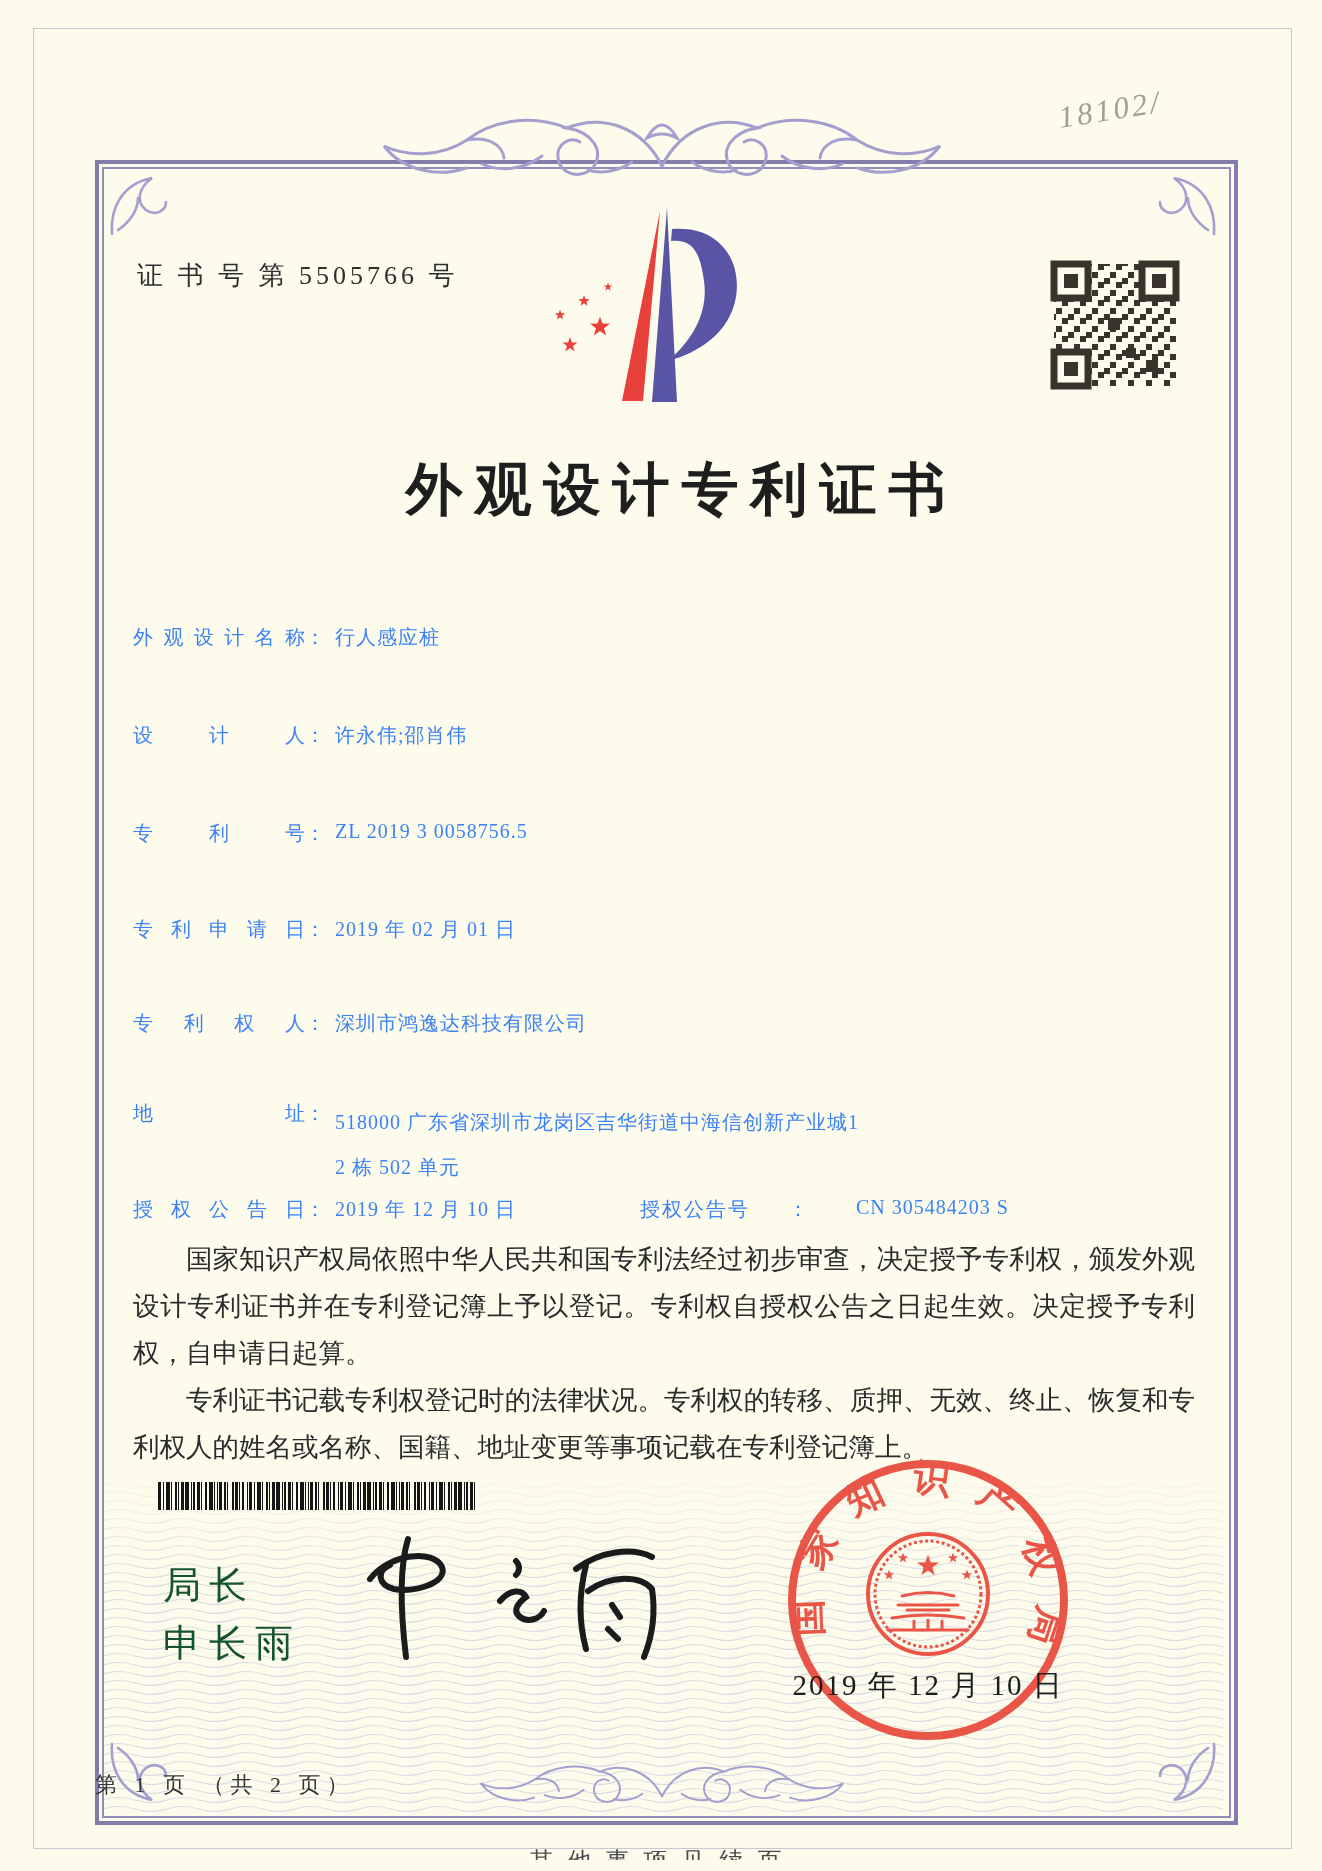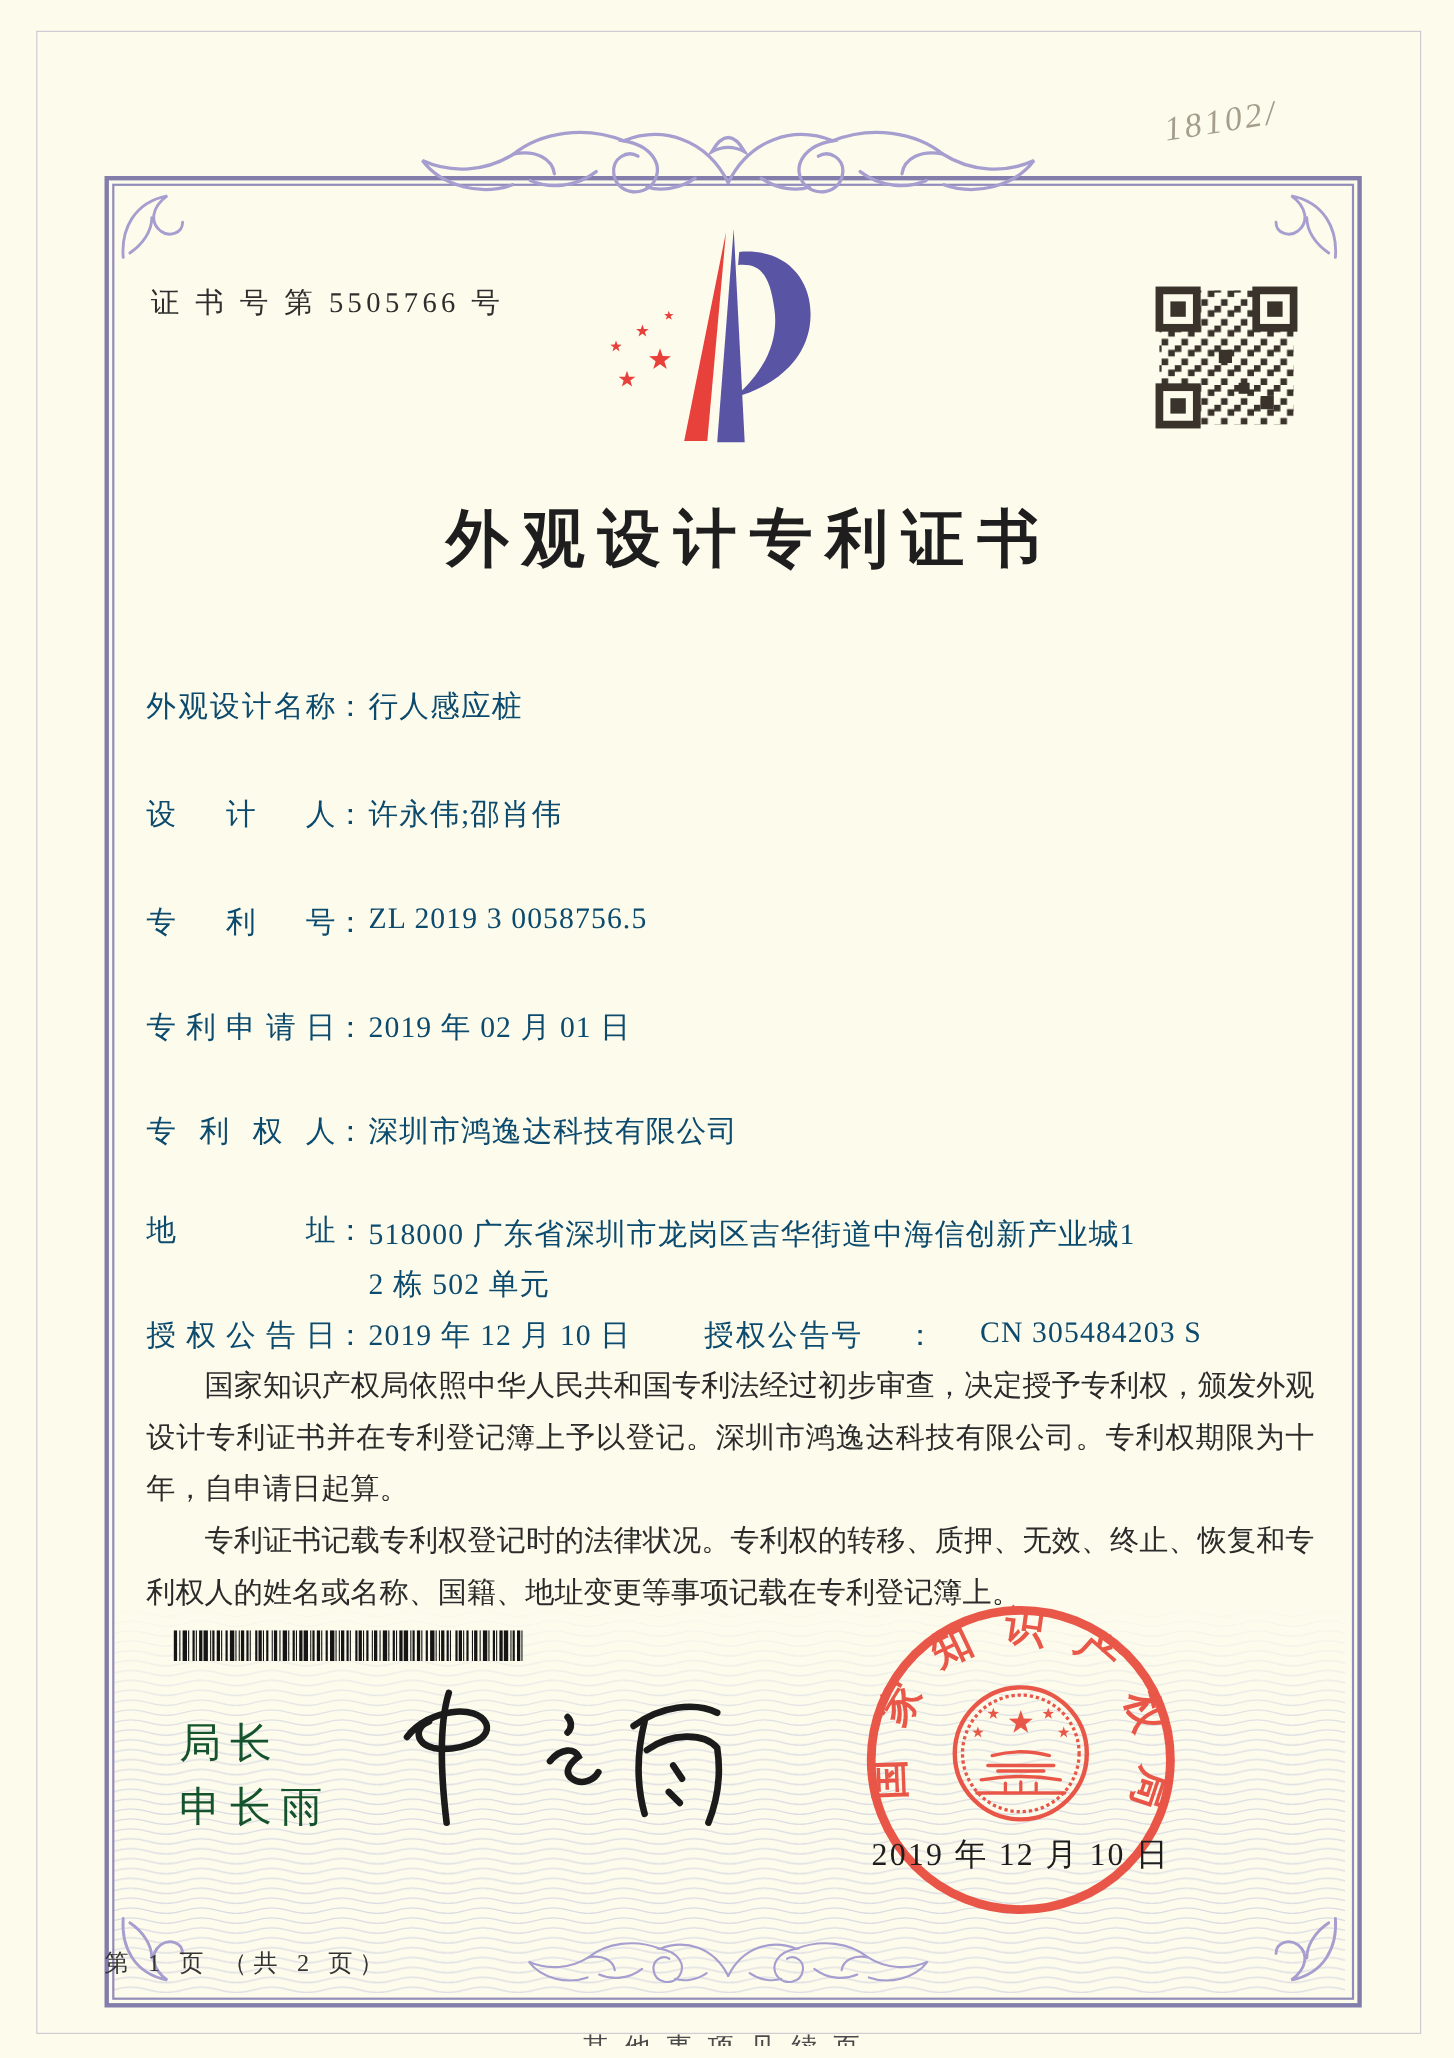--- a/index.html
+++ b/index.html
@@ -12,21 +12,21 @@
   .frame-inner{border:2px solid #928cba;}
   .waveband{position:absolute;left:103px;top:1452px;width:1120px;height:360px;z-index:0;}
   .wavefade{position:absolute;left:103px;top:1452px;width:1120px;height:130px;z-index:0;
         background:linear-gradient(#fdfcec,rgba(253,252,236,0));}
   .layer{position:absolute;z-index:2;}
   .handwritten{left:1058px;top:92px;font-style:italic;font-size:31px;color:#a59e8c;
         letter-spacing:3px;transform:rotate(-9deg);}
   .certno{left:137px;top:258px;font-size:26px;letter-spacing:4px;color:#2e2e2e;}
   .title{left:95px;top:452px;width:1135px;text-align:center;font-size:57px;font-weight:bold;
         letter-spacing:12px;color:#1e1e1e;margin:0;padding-left:19px;}
-  .frow{left:133px;display:flex;align-items:flex-start;font-size:27px;color:#0c4a6e;}
+  .frow{left:133px;display:flex;align-items:flex-start;font-size:20px;color:#3b82f6;}
   .flabel{display:inline-block;width:172px;text-align:justify;text-align-last:justify;}
   .fcolon{display:inline-block;width:30px;}
   .fvalue{display:inline-block;letter-spacing:1px;}
   .prewrap{white-space:pre-line;width:770px;line-height:45px;}
   .grant-left{left:133px;}
   .grant-right{left:640px;}
   .grant-right .glabel{letter-spacing:2px;}
   .bodytext{left:133px;top:1236px;width:1062px;}
   .bodytext p{margin:0;font-size:26.5px;line-height:47px;text-align:justify;text-indent:2em;color:#2b2b2b;}
   .sign-block{left:163px;top:1556px;font-size:38px;letter-spacing:8px;color:#14532d;line-height:58px;}
@@ -174,21 +174,21 @@
       <span class="fcolon">：</span>
       <span class="fvalue">2019 年 12 月 10 日</span>
   </div>
   <div class="layer frow grant-right" style="top:1196px;gap:38px;">
     <span class="glabel">授权公告号</span>
       <span class="fcolon">：</span>
       <span class="fvalue">CN 305484203 S</span>
   </div>
 
   <div class="layer bodytext">
-    <p>国家知识产权局依照中华人民共和国专利法经过初步审查，决定授予专利权，颁发外观设计专利证书并在专利登记簿上予以登记。深圳市鸿逸达科技有限公司。专利权期限为十年，自申请日起算。</p>
+    <p>国家知识产权局依照中华人民共和国专利法经过初步审查，决定授予专利权，颁发外观设计专利证书并在专利登记簿上予以登记。专利权自授权公告之日起生效。决定授予专利权，自申请日起算。</p>
     <p>专利证书记载专利权登记时的法律状况。专利权的转移、质押、无效、终止、恢复和专利权人的姓名或名称、国籍、地址变更等事项记载在专利登记簿上。</p>
   </div>
 
   <svg class="layer" style="left:156px;top:1482px;" width="324" height="28">
     <line x1="2" y1="14" x2="322" y2="14" stroke="#151515" stroke-width="28" stroke-dasharray="3 2 1 2 4 1 1 3 2 1 1 2 3 1 4 2 1 1 2 2 3 1 1 3 2 2 4 1 1 2 1 1 3 2 2 1 1 4 2 1 3 1 1 2 2 3 1 1"></line>
   </svg>
 
   <div class="layer sign-block">
     <div>局长</div>
     <div>申长雨</div>

